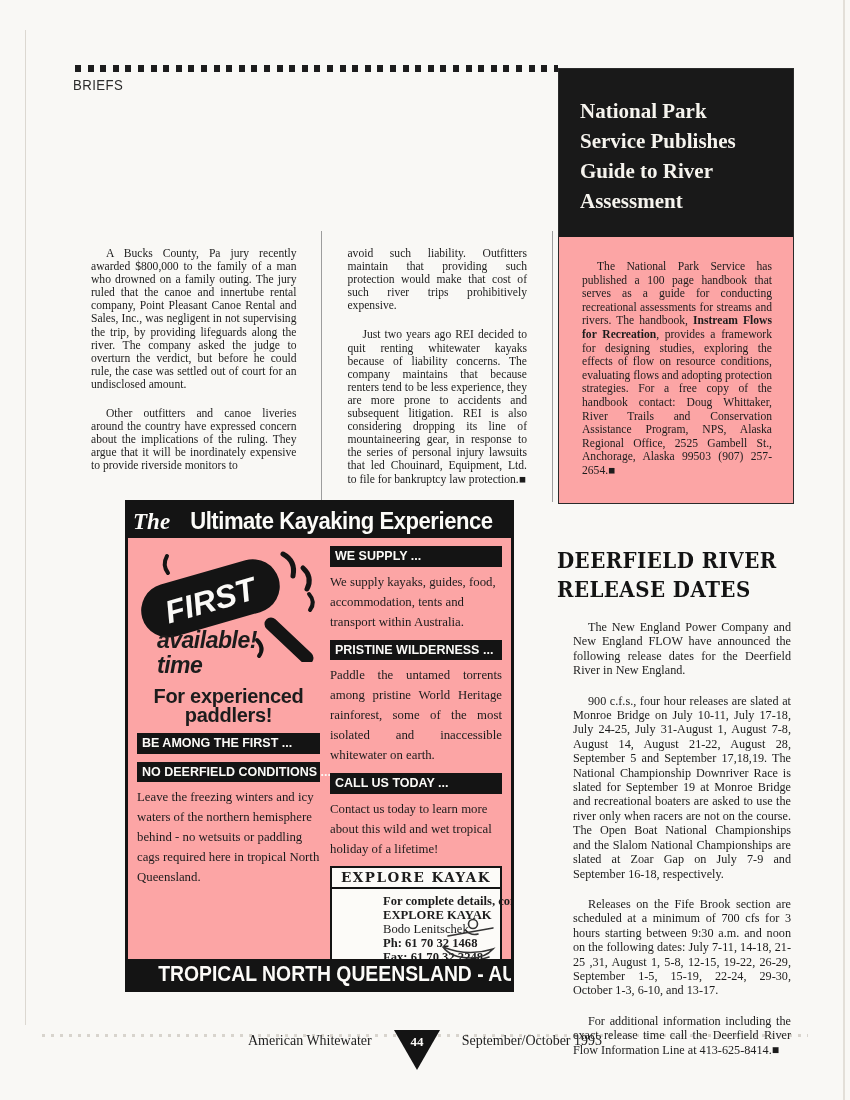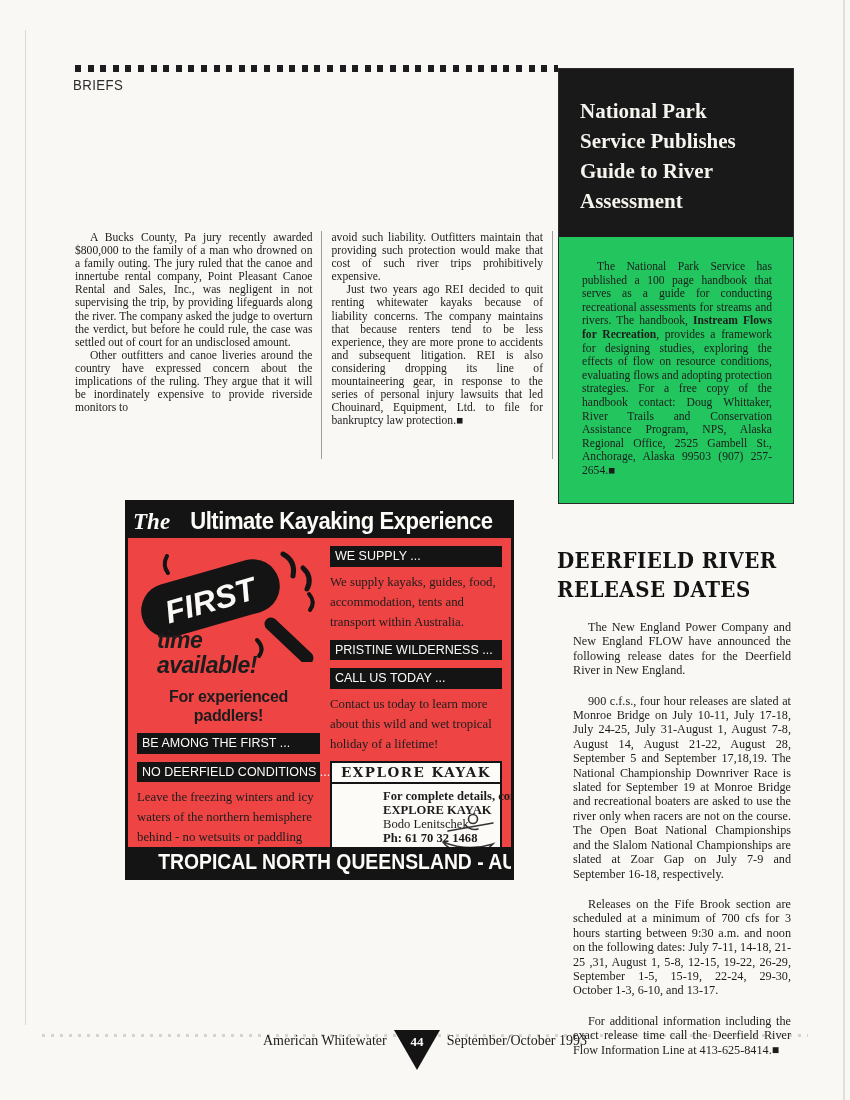--- a/index.html
+++ b/index.html
@@ -21,48 +21,48 @@
 
   
   .law-headline{left:73px;top:131px;}
   .law-headline .hl{font-family:"Liberation Sans",sans-serif;font-weight:700;font-size:37px;
     line-height:39px;letter-spacing:-.5px;white-space:nowrap;transform:scaleX(.82);
     transform-origin:left top;color:#151515;}
   .law-cols{left:75px;top:231px;width:478px;display:flex;}
   .lcol{font-size:11.6px;line-height:13.1px;text-align:justify;}
   .lcol1{width:238px;padding-right:9px;border-right:1px solid #9d9d9d;min-height:228px;}
   .lcol2{width:212px;padding:0 9px;border-right:1px solid #9d9d9d;min-height:228px;}
-  .lcol p{margin:0;text-indent:15px;}
+  .lcol p{margin:16px;text-indent:15px;}
   .lcol p.noindent{text-indent:0;}
 
   
-  .nps-box{left:558px;top:68px;width:236px;border:1px solid #2b2b2b;background:#22c55e;box-sizing:border-box;}
+  .nps-box{left:558px;top:68px;width:236px;border:1px solid #2b2b2b;background:#fca5a5;box-sizing:border-box;}
   .nps-header{background:#191919;color:#f6f4ee;padding:27px 16px 21px 21px;
     font-weight:700;font-size:21px;line-height:30px;}
   .nps-body{padding:11px 9px 13px 11px;font-size:11.6px;line-height:13.6px;text-align:justify;}
   .nps-body p{margin:12px;text-indent:15px;}
   .b{font-weight:700;}
 
   
-  .ad-box{left:125px;top:500px;width:389px;height:380px;border:3px solid #141414;
-    background:#ef4444;box-sizing:border-box;overflow:hidden;position:absolute;}
+  .ad-box{left:125px;top:500px;width:389px;height:492px;border:3px solid #141414;
+    background:#fca5a5;box-sizing:border-box;overflow:hidden;position:absolute;}
   .ad-header{height:35px;background:#141414;color:#fcfbf8;text-align:center;line-height:35px;white-space:nowrap;}
   .ad-the{font-family:"Liberation Serif",serif;font-style:italic;font-weight:700;font-size:23px;}
   .ad-title-rest{font-family:"Liberation Sans",sans-serif;font-weight:700;font-size:24px;
     letter-spacing:-.5px;margin-left:7px;display:inline-block;transform:scaleX(.92);transform-origin:center;}
   .ad-cols{display:flex;padding:6px 9px 0 9px;gap:10px;}
   .ad-left{width:183px;}
   .ad-right{flex:1;min-width:0;}
   .ad-bar{background:#141414;color:#fbfaf7;font-family:"Liberation Sans",sans-serif;
-    font-weight:400;font-size:12.5px;line-height:1;padding:4px 5px;margin:8px 0 5px;white-space:nowrap;}
+    font-weight:700;font-size:12.5px;line-height:1;padding:4px 5px;margin:8px 0 5px;white-space:nowrap;}
   .ad-p{font-size:12.8px;line-height:20px;margin:0;}
   .jst{text-align:justify;}
   .time{font-family:"Liberation Sans",sans-serif;font-style:italic;font-weight:700;
     font-size:23px;line-height:25px;letter-spacing:-.5px;margin:-38px 0 0 20px;}
-  .for-exp{font-family:"Liberation Sans",sans-serif;font-weight:700;font-size:16px;
+  .for-exp{font-family:"Liberation Sans",sans-serif;font-weight:700;font-size:20px;
     line-height:19px;text-align:center;margin-top:9px;letter-spacing:-.3px;}
   .explore-box{border:2px solid #141414;margin-top:7px;background:#fcfbf8;}
   .explore-header{font-family:"DejaVu Serif",serif;font-weight:700;font-size:13.5px;
     line-height:19px;text-align:center;letter-spacing:1.5px;border-bottom:2px solid #141414;}
   .explore-body{padding:5px 7px 6px;font-size:12.6px;line-height:14.2px;position:relative;margin-left:44px;}
   .explore-body div{white-space:nowrap;}
   .kayaker{position:absolute;right:2px;top:26px;}
   .numbers-paddle{display:block;margin:5px 0 0 24px;}
   .ad-bottom{position:absolute;left:0;right:0;bottom:0;height:30px;background:#141414;
     color:#fcfbf8;text-align:center;}
@@ -71,21 +71,21 @@
 
   
   .deerfield{left:557px;top:546px;width:250px;}
   .df-line{font-family:"DejaVu Serif",serif;font-weight:700;font-size:22px;line-height:29px;
     letter-spacing:.5px;white-space:nowrap;transform:scaleX(.9);transform-origin:left top;color:#141414;}
   .df-body{margin-top:12px;font-size:12.2px;line-height:14.4px;text-align:justify;}
   .df-body p{margin:16px;text-indent:15px;}
 
   
   .footer{left:0;top:1028px;width:850px;display:flex;justify-content:center;
-    align-items:flex-start;gap:7px;font-size:14px;}
+    align-items:flex-start;gap:22px;font-size:14px;}
   .f-text{padding-top:5px;}
 </style>
 </head>
 <body>
 
 <div class="page">
 
   <div class="abs left-edge"></div>
   <div class="abs right-edge"></div>
   <div class="abs bottom-dots"></div>
@@ -123,32 +123,33 @@
             <rect x="2" y="26" width="142" height="54" rx="27" fill="#141414"></rect>
             <text x="72" y="66" text-anchor="middle" font-family="Liberation Sans, sans-serif" font-size="32" font-weight="bold" font-style="italic" fill="#fbfaf7">FIRST</text>
           </g>
           <path d="M146 10 q13 7 10 22" stroke="#141414" stroke-width="5" fill="none" stroke-linecap="round"></path>
           <path d="M166 24 q10 9 4 21" stroke="#141414" stroke-width="5" fill="none" stroke-linecap="round"></path>
           <path d="M172 50 q7 8 1 16" stroke="#141414" stroke-width="4" fill="none" stroke-linecap="round"></path>
           <path d="M30 12 q-5 9 1 17" stroke="#141414" stroke-width="4" fill="none" stroke-linecap="round"></path>
           <path d="M120 96 q8 8 2 16" stroke="#141414" stroke-width="4" fill="none" stroke-linecap="round"></path>
         </svg>
         <div class="time">
+          <div>available!</div>
           <div>time</div>
-          <div>available!</div>
         </div>
         <div class="for-exp">For experienced paddlers!</div>
         <div class="ad-bar">BE AMONG THE FIRST ...</div>
         <div class="ad-bar">NO DEERFIELD CONDITIONS ...</div>
         <p class="ad-p">Leave the freezing winters and icy waters of the northern hemisphere behind - no wetsuits or paddling cags required here in tropical North Queensland.</p>
       </div>
       <div class="ad-right">
         <div class="ad-bar" style="margin-top:2px;">WE SUPPLY ...</div>
         <p class="ad-p">We supply kayaks, guides, food, accommodation, tents and transport within Australia.</p>
         <div class="ad-bar">PRISTINE WILDERNESS ...</div>
+        <p class="ad-p jst">Paddle the untamed torrents among pristine World Heritage rainforest, some of the most isolated and inaccessible whitewater on earth.</p>
         <div class="ad-bar">CALL US TODAY ...</div>
         <p class="ad-p">Contact us today to learn more about this wild and wet tropical holiday of a lifetime!</p>
         <div class="explore-box">
           <div class="explore-header">EXPLORE KAYAK</div>
           <div class="explore-body">
             <div class="b">For complete details, contact:</div>
             <div class="b">EXPLORE KAYAK</div>
             <div>Bodo Lenitschek</div>
             <div class="b">Ph: 61 70 32 1468</div>
             <div class="b">Fax: 61 70 32 2248</div>

